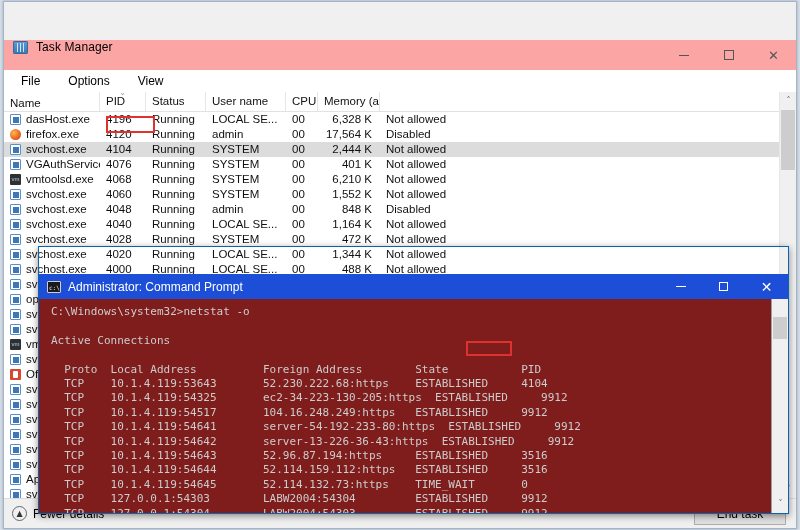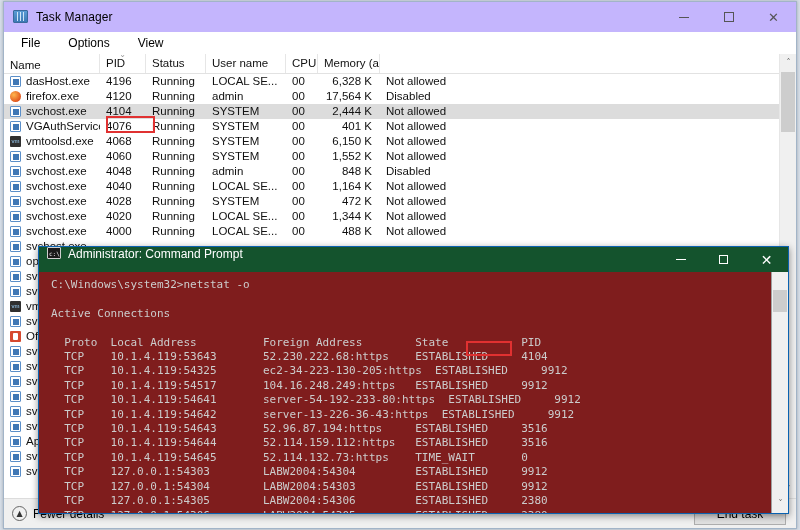--- a/index.html
+++ b/index.html
@@ -16,24 +16,25 @@
 
   
   #taskmgr {
     position:absolute; left:3px; top:1px; width:794px; height:528px;
     background:#f0f0f0;
     border:1px solid #a2b4c8;
     box-shadow:0 0 3px rgba(0,0,0,.25);
     display:flex; flex-direction:column;
   }
   .tm-titlebar {
-    height:30px; background:#c4b5fd;
-    display:flex; align-items:center;
+    height:30px; background:#fca5a5;
+    display:flex; align-items:flex-start;
     flex:none;
     position:relative;
+    margin-top:38px;
   }
   .tm-ticon {
     width:16px; height:16px; margin-left:9px; margin-right:7px;
     position:relative; flex:none;
   }
   .tm-ticon .scr {
     position:absolute; left:0; top:1px; width:15px; height:13px;
     background:linear-gradient(#5a9bd5,#3c79b4);
     border:1px solid #3a6a9c; border-radius:1px;
   }
@@ -149,22 +150,22 @@
   }
 
   
   #cmd {
     position:absolute; left:38px; top:246px; width:751px; height:268px;
     border:1px solid #0a62b0;
     display:flex; flex-direction:column;
     box-shadow:0 2px 7px rgba(0,0,0,.45);
   }
   .cmd-title {
-    height:25px; background:#14532d; display:flex; 
-    flex:none; position:relative;
+    height:25px; background:#1d4ed8; display:flex; align-items:center;
+    flex:none; position:relative;margin-top:27px;
   }
   .cmd-ico {
     width:14px; height:12px; margin-left:8px; margin-right:7px;
     background:#1a1a1a; border:1px solid #cfcfcf; border-radius:1px;
     position:relative; flex:none;
   }
   .cmd-ico:after {
     content:"c:\\"; position:absolute; left:1px; top:0px;
     color:#e8e8e8; font-size:6px; line-height:11px; font-family:"DejaVu Sans Mono",monospace;
   }
@@ -288,21 +289,21 @@
         </div>
         <div class="tm-row">
           <div class="cell c-name">
             <span class="ico vm">vm</span>
             <span>vmtoolsd.exe</span>
           </div>
           <div class="cell c-pid">4068</div>
           <div class="cell c-status">Running</div>
           <div class="cell c-user">SYSTEM</div>
           <div class="cell c-cpu">00</div>
-          <div class="cell c-mem">6,150 K</div>
+          <div class="cell c-mem">6,210 K</div>
           <div class="cell c-uac">Not allowed</div>
         </div>
         <div class="tm-row">
           <div class="cell c-name">
             <span class="ico svc"></span>
             <span>svchost.exe</span>
           </div>
           <div class="cell c-pid">4060</div>
           <div class="cell c-status">Running</div>
           <div class="cell c-user">SYSTEM</div>

